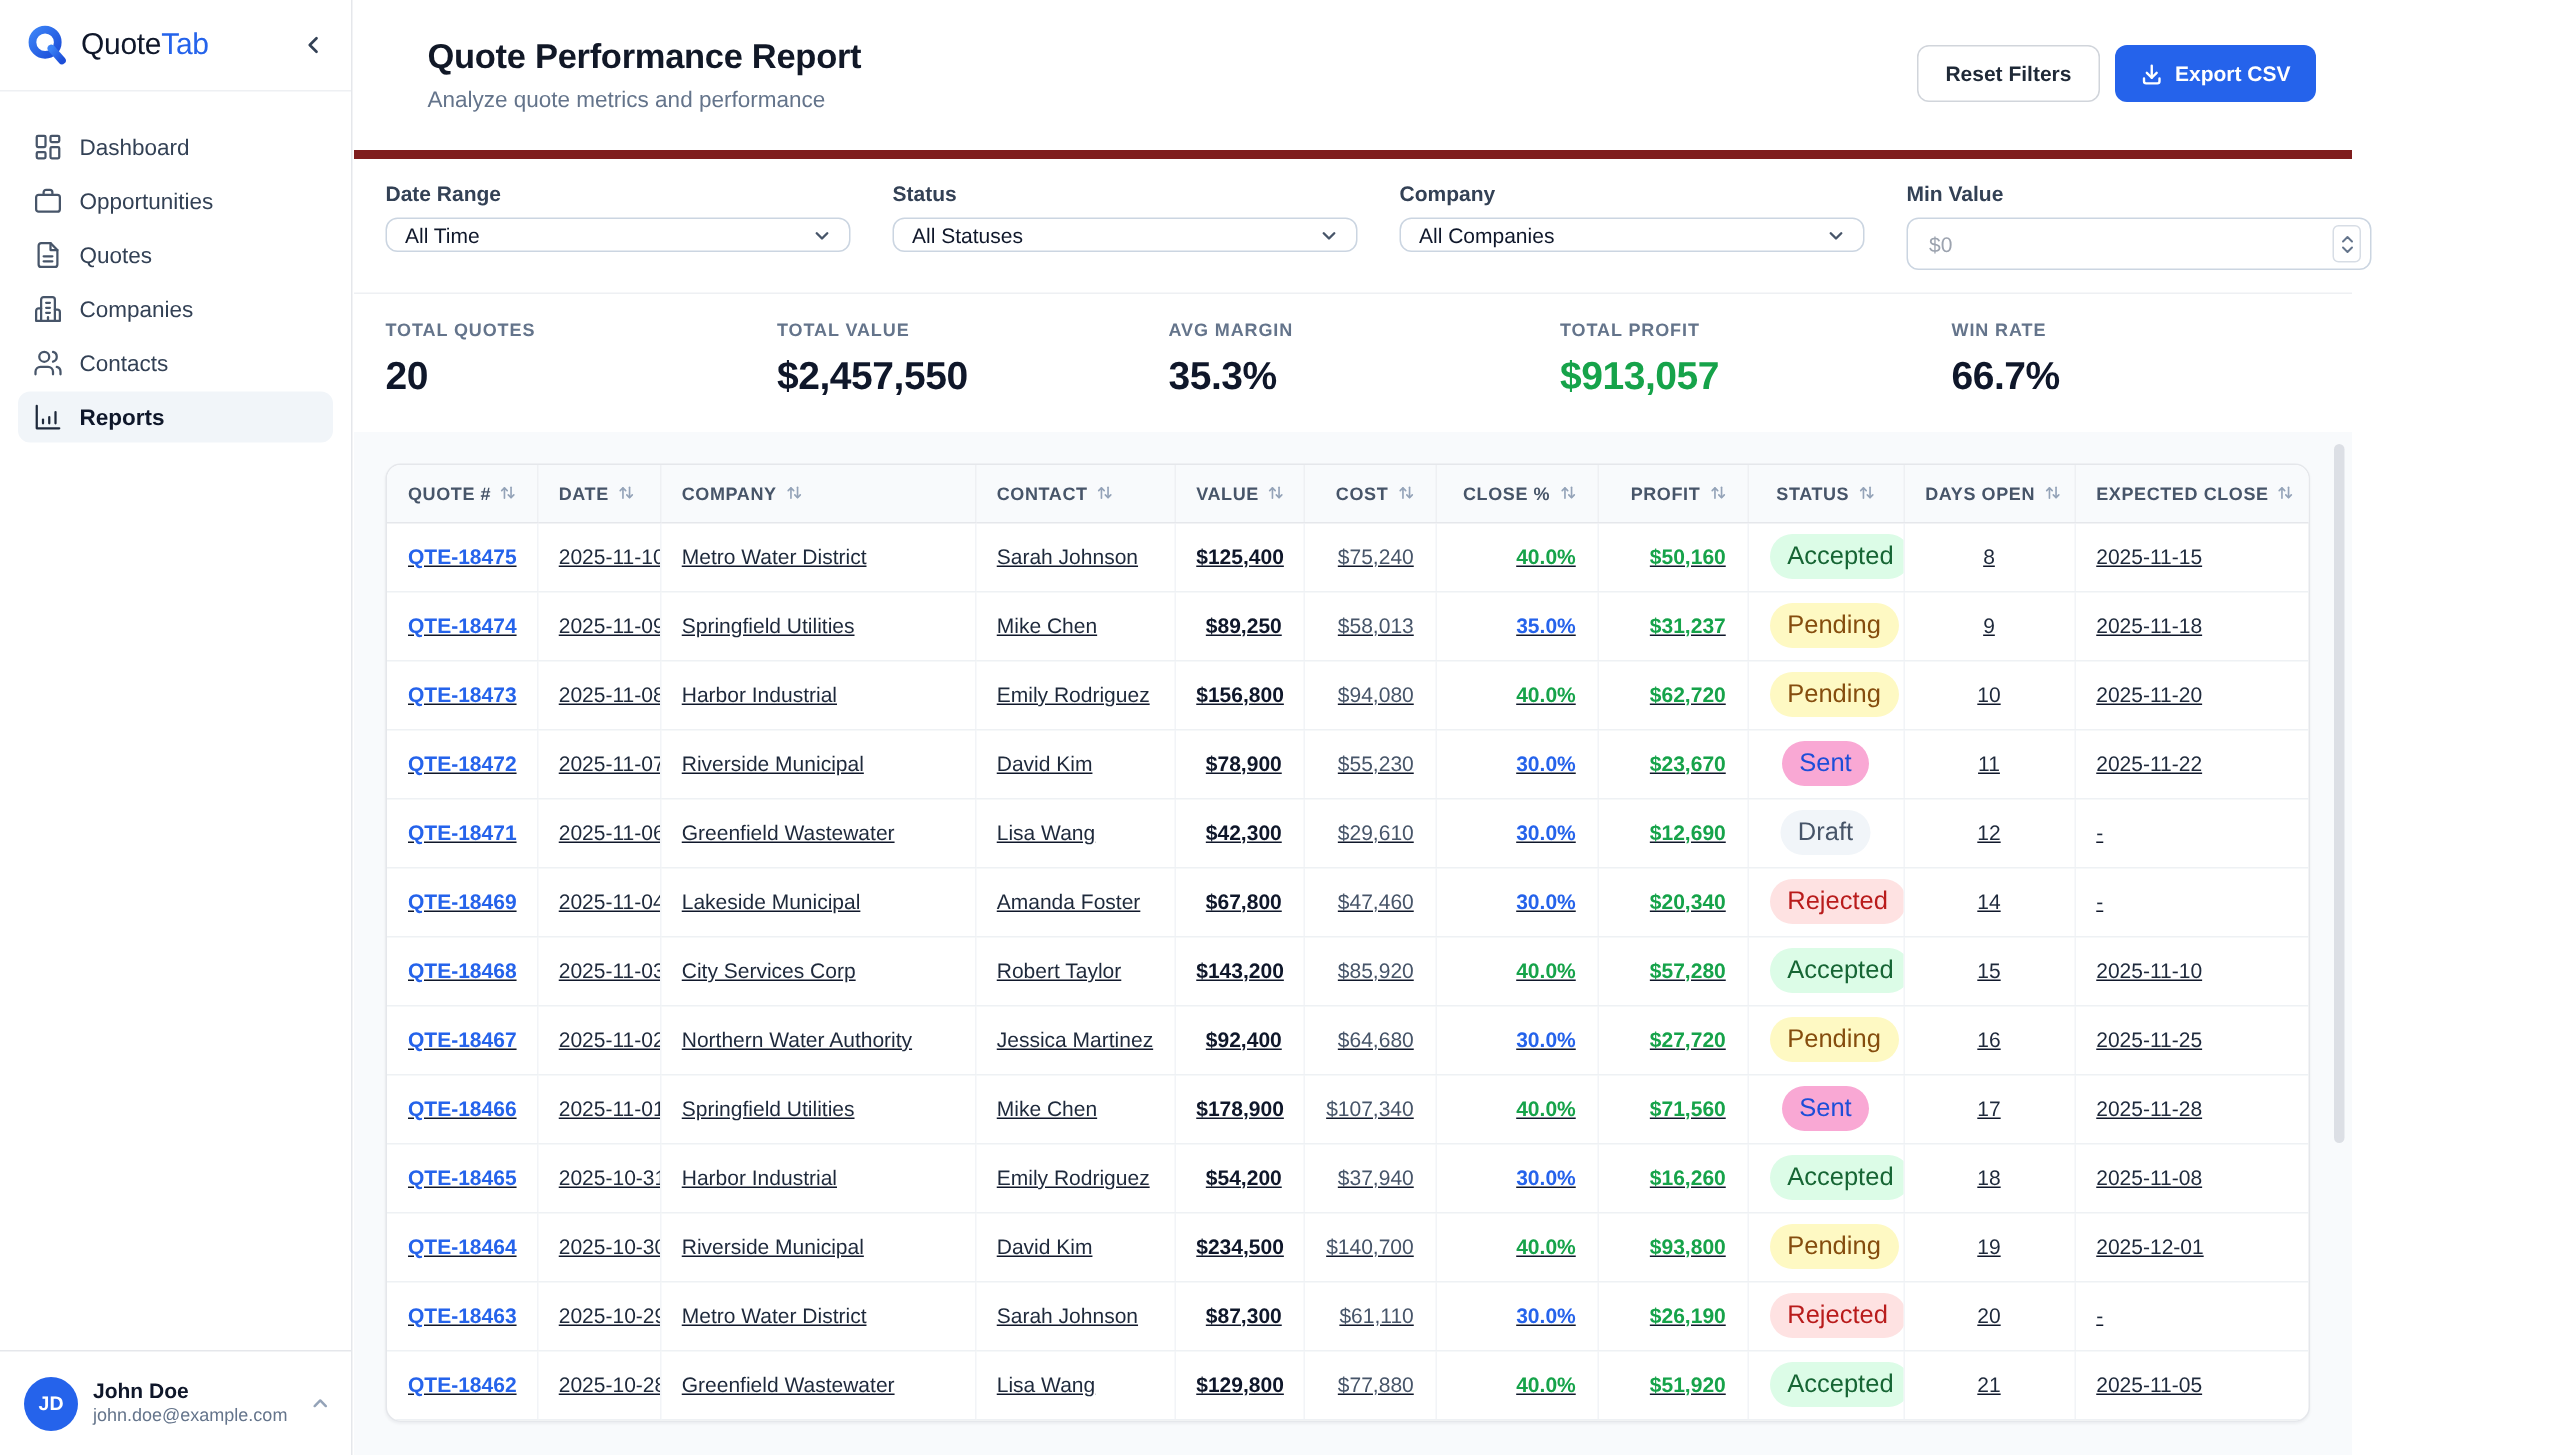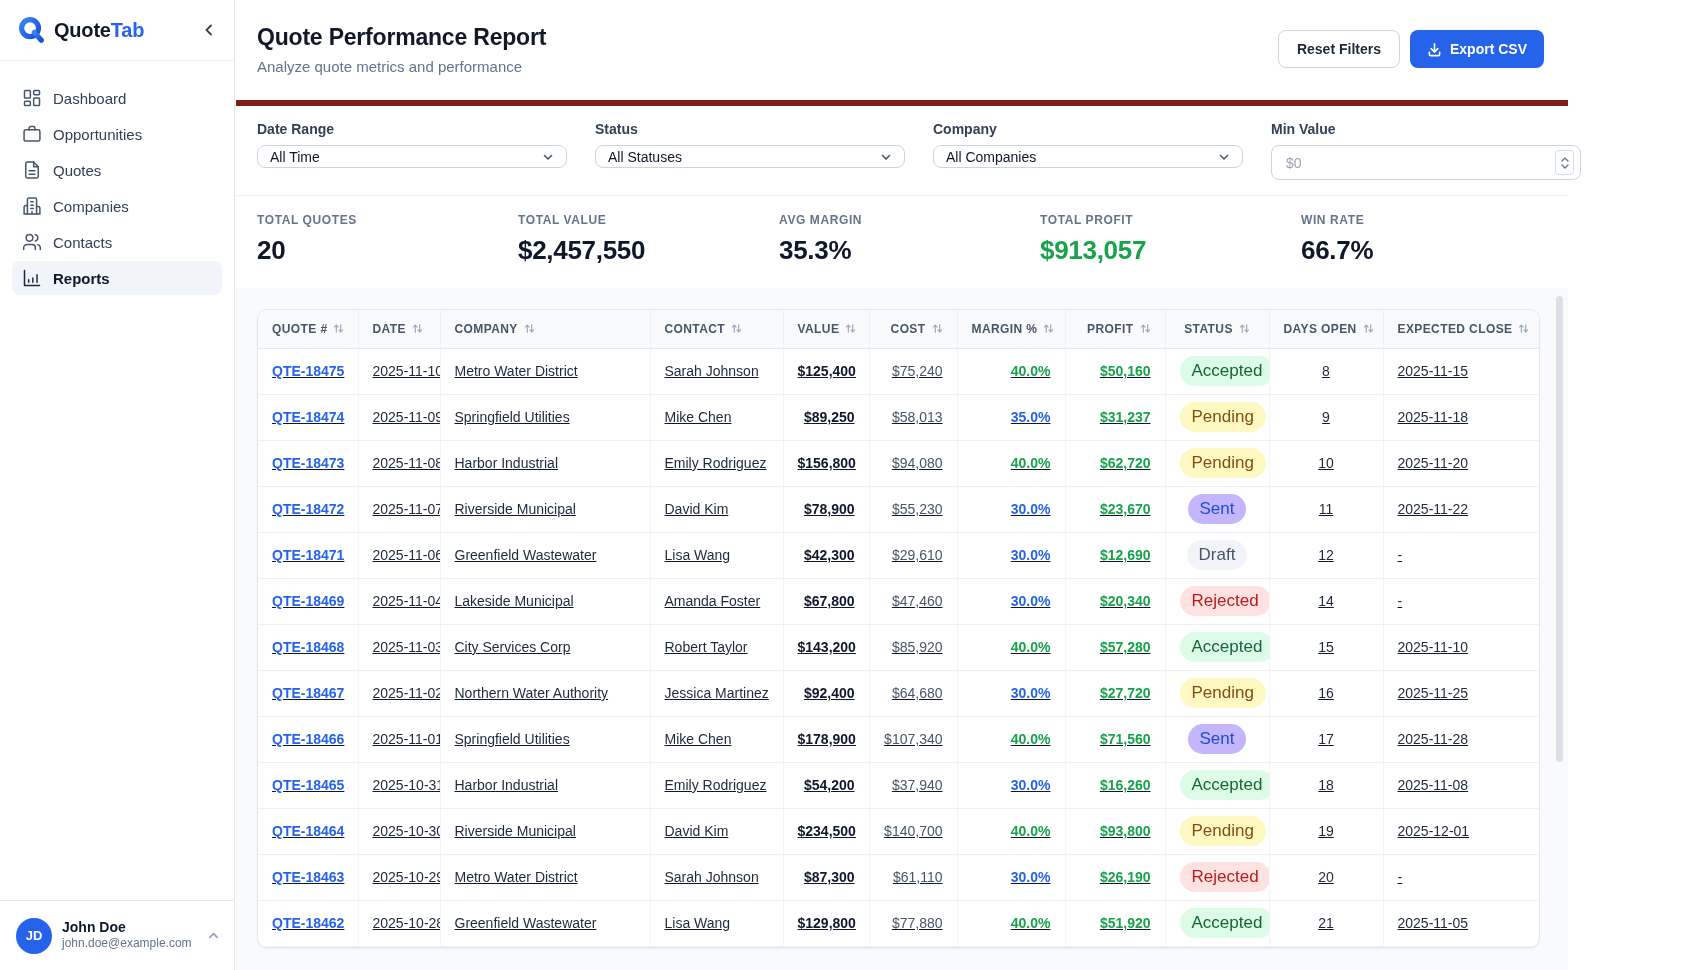--- a/index.html
+++ b/index.html
@@ -8,38 +8,38 @@
     width:1707px; height:970px; overflow:hidden;
     background:#ffffff; color:#0f172a;
     font-family:"Liberation Sans", sans-serif;
   }
   svg { display:block; }
 
   
   .sidebar{position:fixed;left:0;top:0;width:235px;height:970px;background:#fff;border-right:1px solid #e5e7eb;display:flex;flex-direction:column;}
   .sidebar-header{height:61px;border-bottom:1px solid #eef0f3;display:flex;align-items:center;justify-content:space-between;padding:0 12px 0 16px;flex:none;}
   .logo{display:flex;align-items:center;gap:8px;}
-  .logo-text{font-size:20px;font-weight:bold;letter-spacing:-.2px;color:#0f172a;}
+  .logo-text{font-size:20px;font-weight:normal;letter-spacing:-.2px;color:#0f172a;}
   .logo-text .accent{color:#2563eb;}
   .collapse-btn{background:none;border:none;padding:6px;cursor:pointer;color:#334155;}
   .nav{padding:20px 12px 0;flex:1;}
   .nav-item{display:flex;align-items:center;gap:11px;height:34px;margin-bottom:2px;padding:0 10px;border-radius:8px;font-size:15px;color:#334155;cursor:pointer;}
   .nav-item .nav-ic{color:#475569;flex:none;}
   .nav-item.active{background:#f1f5f9;color:#0f172a;font-weight:bold;}
   .nav-item.active .nav-ic{color:#1e293b;}
   .user-section{border-top:1px solid #e5e7eb;height:70px;display:flex;align-items:center;gap:10px;padding:0 14px 0 16px;cursor:pointer;}
   .avatar{width:36px;height:36px;border-radius:50%;background:#2563eb;color:#fff;font-size:13px;font-weight:bold;display:flex;align-items:center;justify-content:center;flex:none;}
   .user-info{min-width:0;}
   .user-name{font-size:14px;font-weight:bold;color:#0f172a;line-height:1.25;}
   .user-email{font-size:12px;color:#64748b;line-height:1.3;}
   .user-chevron{margin-left:auto;color:#94a3b8;}
 
   
   .main{position:fixed;left:236px;top:0;width:1332px;height:970px;background:#fff;}
-  .page-header{height:100px;display:flex;justify-content:space-between;align-items:flex-start;padding:24px 24px 0 21px;}
+  .page-header{height:100px;display:flex;justify-content:space-between;align-items:flex-start;padding:24px 24px 0 21px;margin-left:28px;}
   .page-title{margin:0;font-size:23px;font-weight:bold;color:#111827;letter-spacing:-.2px;}
   .page-subtitle{margin:7px 0 0;font-size:15px;color:#64748b;}
   .header-actions{display:flex;gap:10px;margin-top:6px;}
   .btn-secondary{height:38px;padding:0 18px;background:#fff;border:1px solid #d1d5db;border-radius:8px;font-size:14px;font-weight:bold;color:#1f2937;font-family:inherit;cursor:pointer;}
   .btn-primary{height:38px;padding:0 17px;background:#2563eb;border:none;border-radius:8px;font-size:14px;font-weight:bold;color:#fff;display:flex;align-items:center;gap:8px;font-family:inherit;cursor:pointer;}
 
   .filters{border-top:6px solid #7f1d1d;border-bottom:1px solid #eef0f3;height:96px;padding:15px 0 0 21px;display:grid;grid-template-columns:repeat(4,310px);gap:28px;}
   .filter-label{font-size:14px;font-weight:bold;color:#334155;margin-bottom:8px;}
   .select{height:23px;border:1px solid #cbd5e1;border-radius:8px;background:#fff;display:flex;align-items:center;justify-content:space-between;padding:0 12px;font-size:14px;color:#0f172a;cursor:pointer;}
   .select .chev{color:#475569;}
@@ -65,21 +65,21 @@
   .al-left{text-align:left;} .al-right{text-align:right;} .al-center{text-align:center;}
   .quote-link{color:#2563eb;font-weight:bold;text-decoration:none;cursor:pointer;}
   .cell-value{font-weight:bold;color:#0f172a;}
   .cell-cost{color:#475569;}
   .cell-margin{font-weight:bold;}
   .margin-green{color:#16a34a;} .margin-blue{color:#2563eb;}
   .cell-profit{font-weight:bold;color:#16a34a;}
   .badge{display:inline-block;padding:5px 12px;border-radius:999px;font-size:17px;line-height:1.2;}
   .badge-accepted{background:#dcfce7;color:#166534;}
   .badge-pending{background:#fef9c3;color:#854d0e;}
-  .badge-sent{background:#c4b5fd;color:#1d4ed8;}
+  .badge-sent{background:#f9a8d4;color:#1d4ed8;}
   .badge-draft{background:#f1f5f9;color:#475569;}
   .badge-rejected{background:#fee2e2;color:#b91c1c;}
 
   .scroll-thumb{position:absolute;left:1320px;top:296px;width:7px;height:466px;background:#dcdfe5;border-radius:4px;cursor:pointer;}
 </style>
 </head>
 <body>
 
 <aside class="sidebar">
   <div class="sidebar-header">
@@ -363,21 +363,21 @@
                   <span class="sort-ic">
                     <svg width="11" height="11" viewBox="0 0 12 12" fill="none" stroke="currentColor" stroke-width="1.2" stroke-linecap="round" stroke-linejoin="round">
                       <path d="M3.6 10V2.6"></path>
                       <path d="M1.6 4.4 3.6 2.4 5.6 4.4"></path>
                       <path d="M8.4 2v7.4"></path>
                       <path d="M6.4 7.6 8.4 9.6 10.4 7.6"></path>
                     </svg>
                   </span>
                 </span></th>
               <th class="al-right"><span class="th-inner">
-                  <span>MARGIN %</span>
+                  <span>CLOSE %</span>
                   <span class="sort-ic">
                     <svg width="11" height="11" viewBox="0 0 12 12" fill="none" stroke="currentColor" stroke-width="1.2" stroke-linecap="round" stroke-linejoin="round">
                       <path d="M3.6 10V2.6"></path>
                       <path d="M1.6 4.4 3.6 2.4 5.6 4.4"></path>
                       <path d="M8.4 2v7.4"></path>
                       <path d="M6.4 7.6 8.4 9.6 10.4 7.6"></path>
                     </svg>
                   </span>
                 </span></th>
               <th class="al-right"><span class="th-inner">

